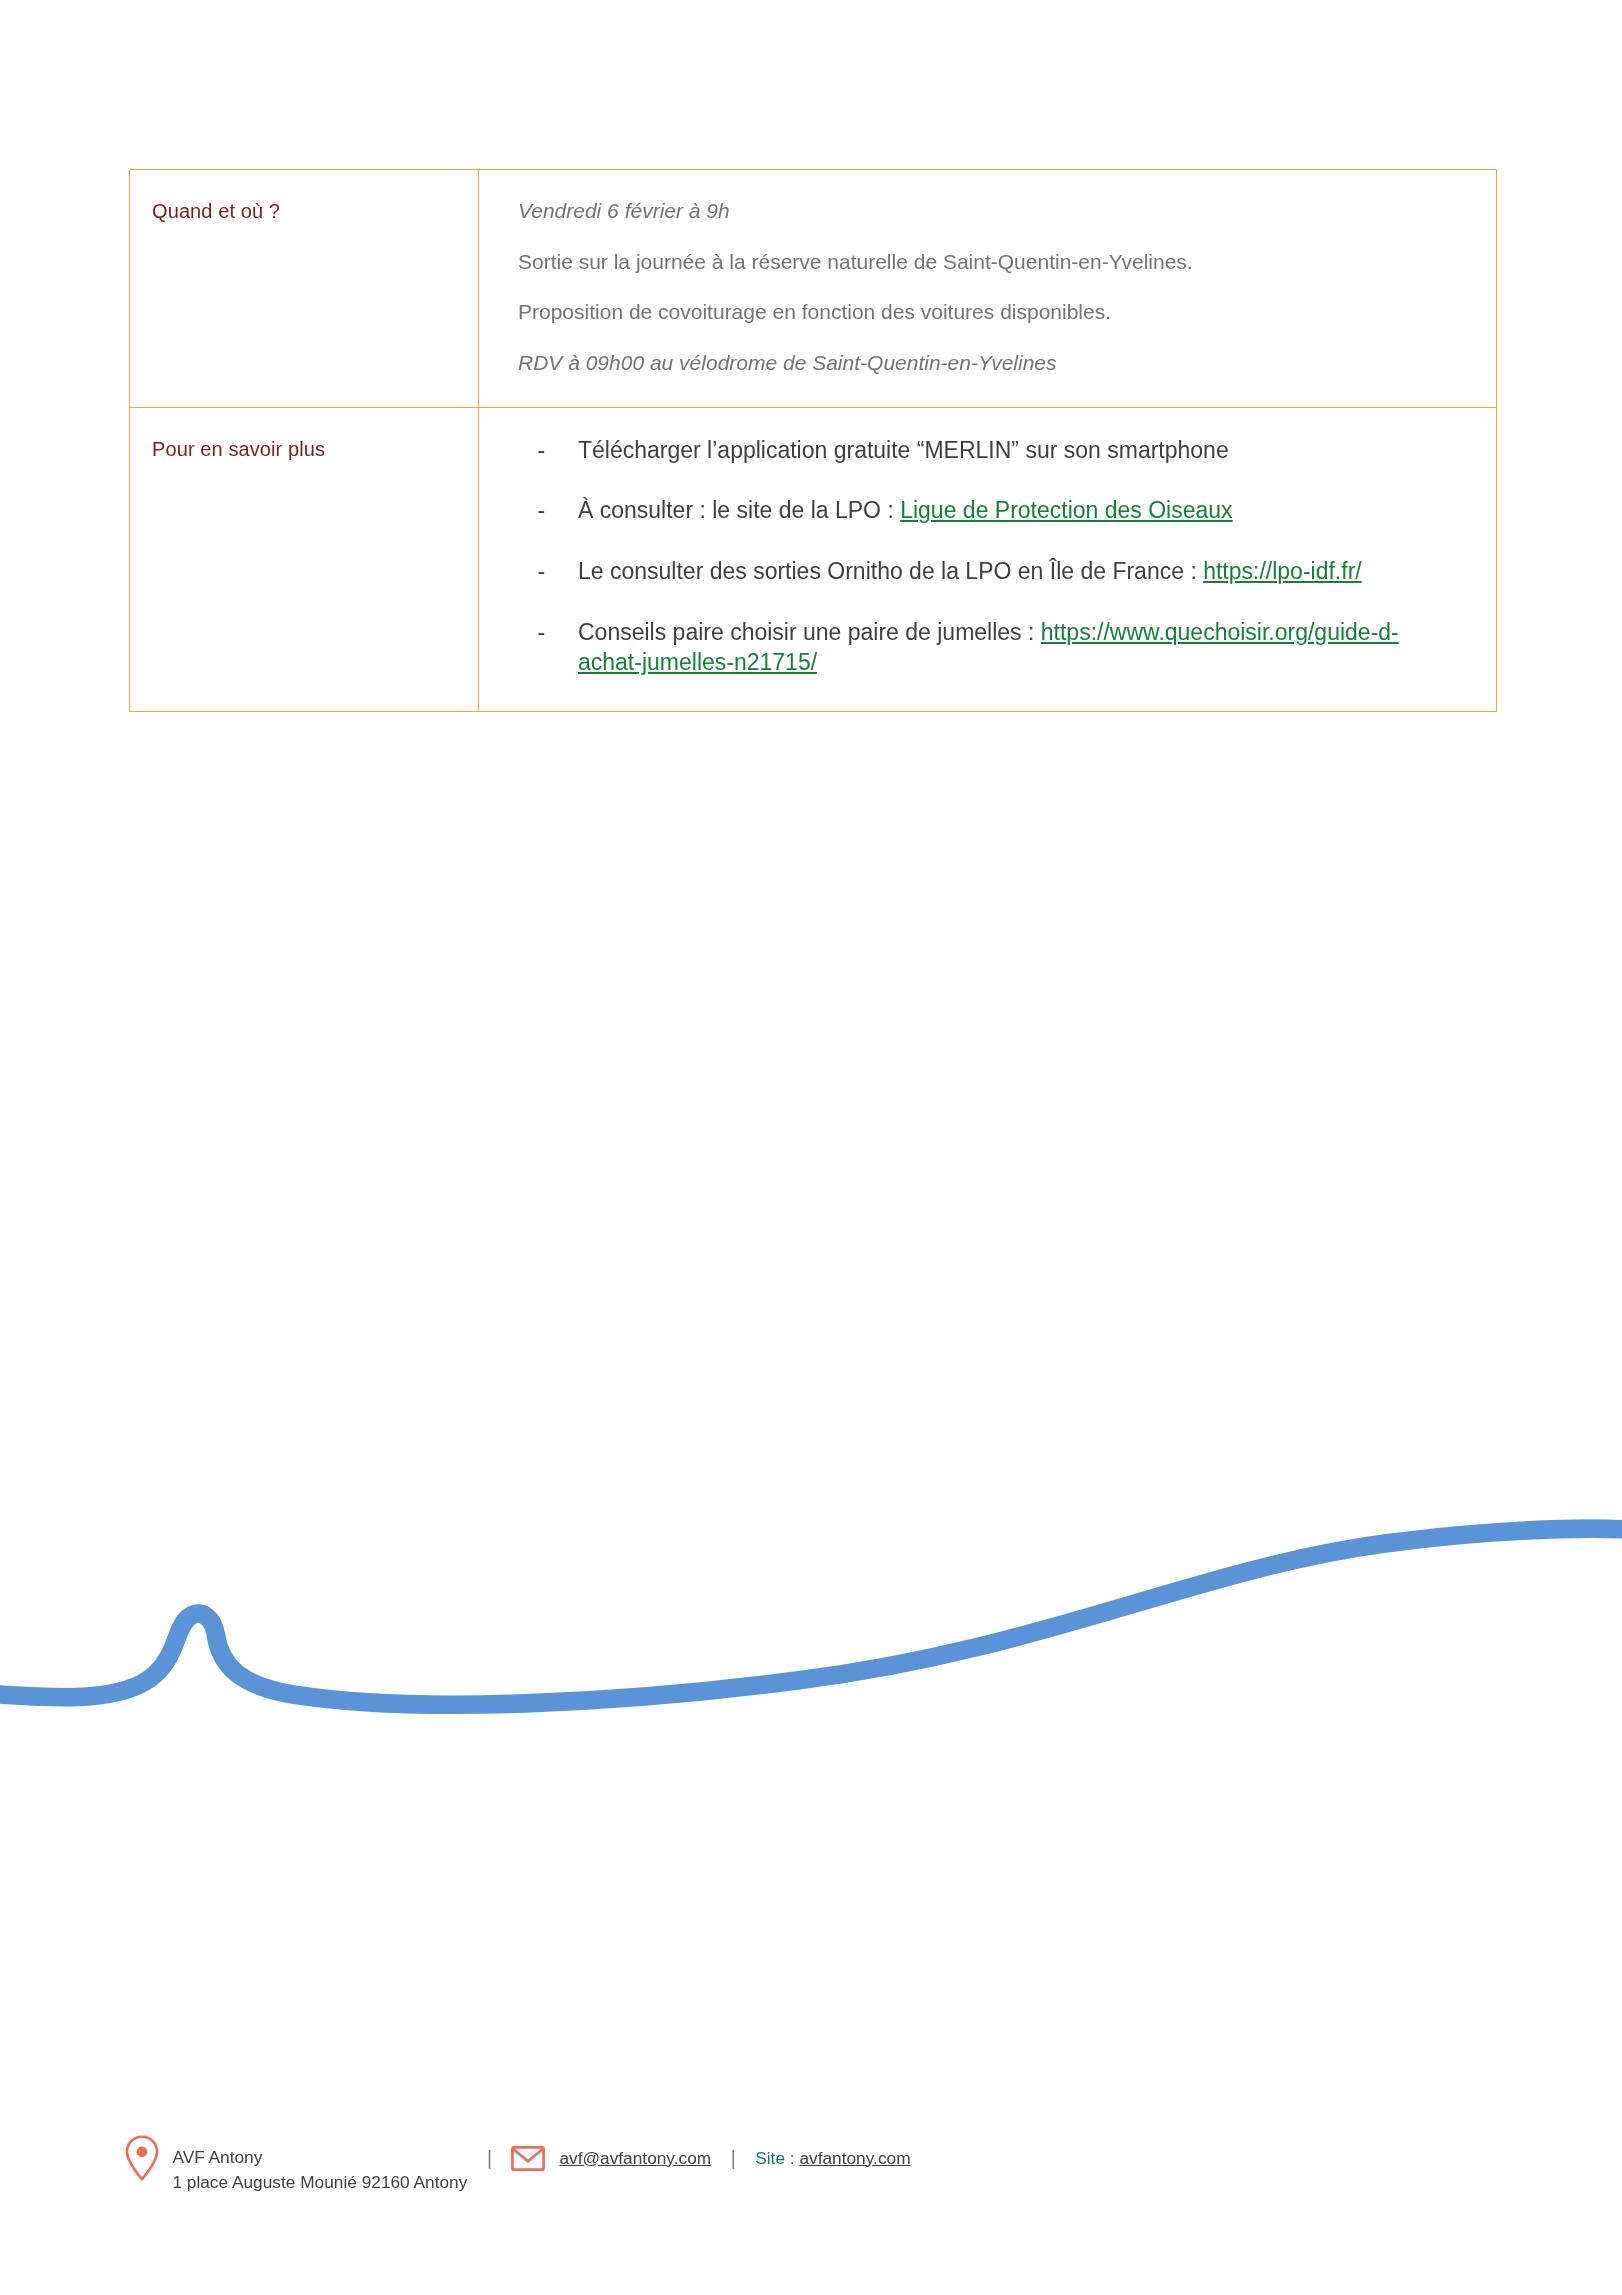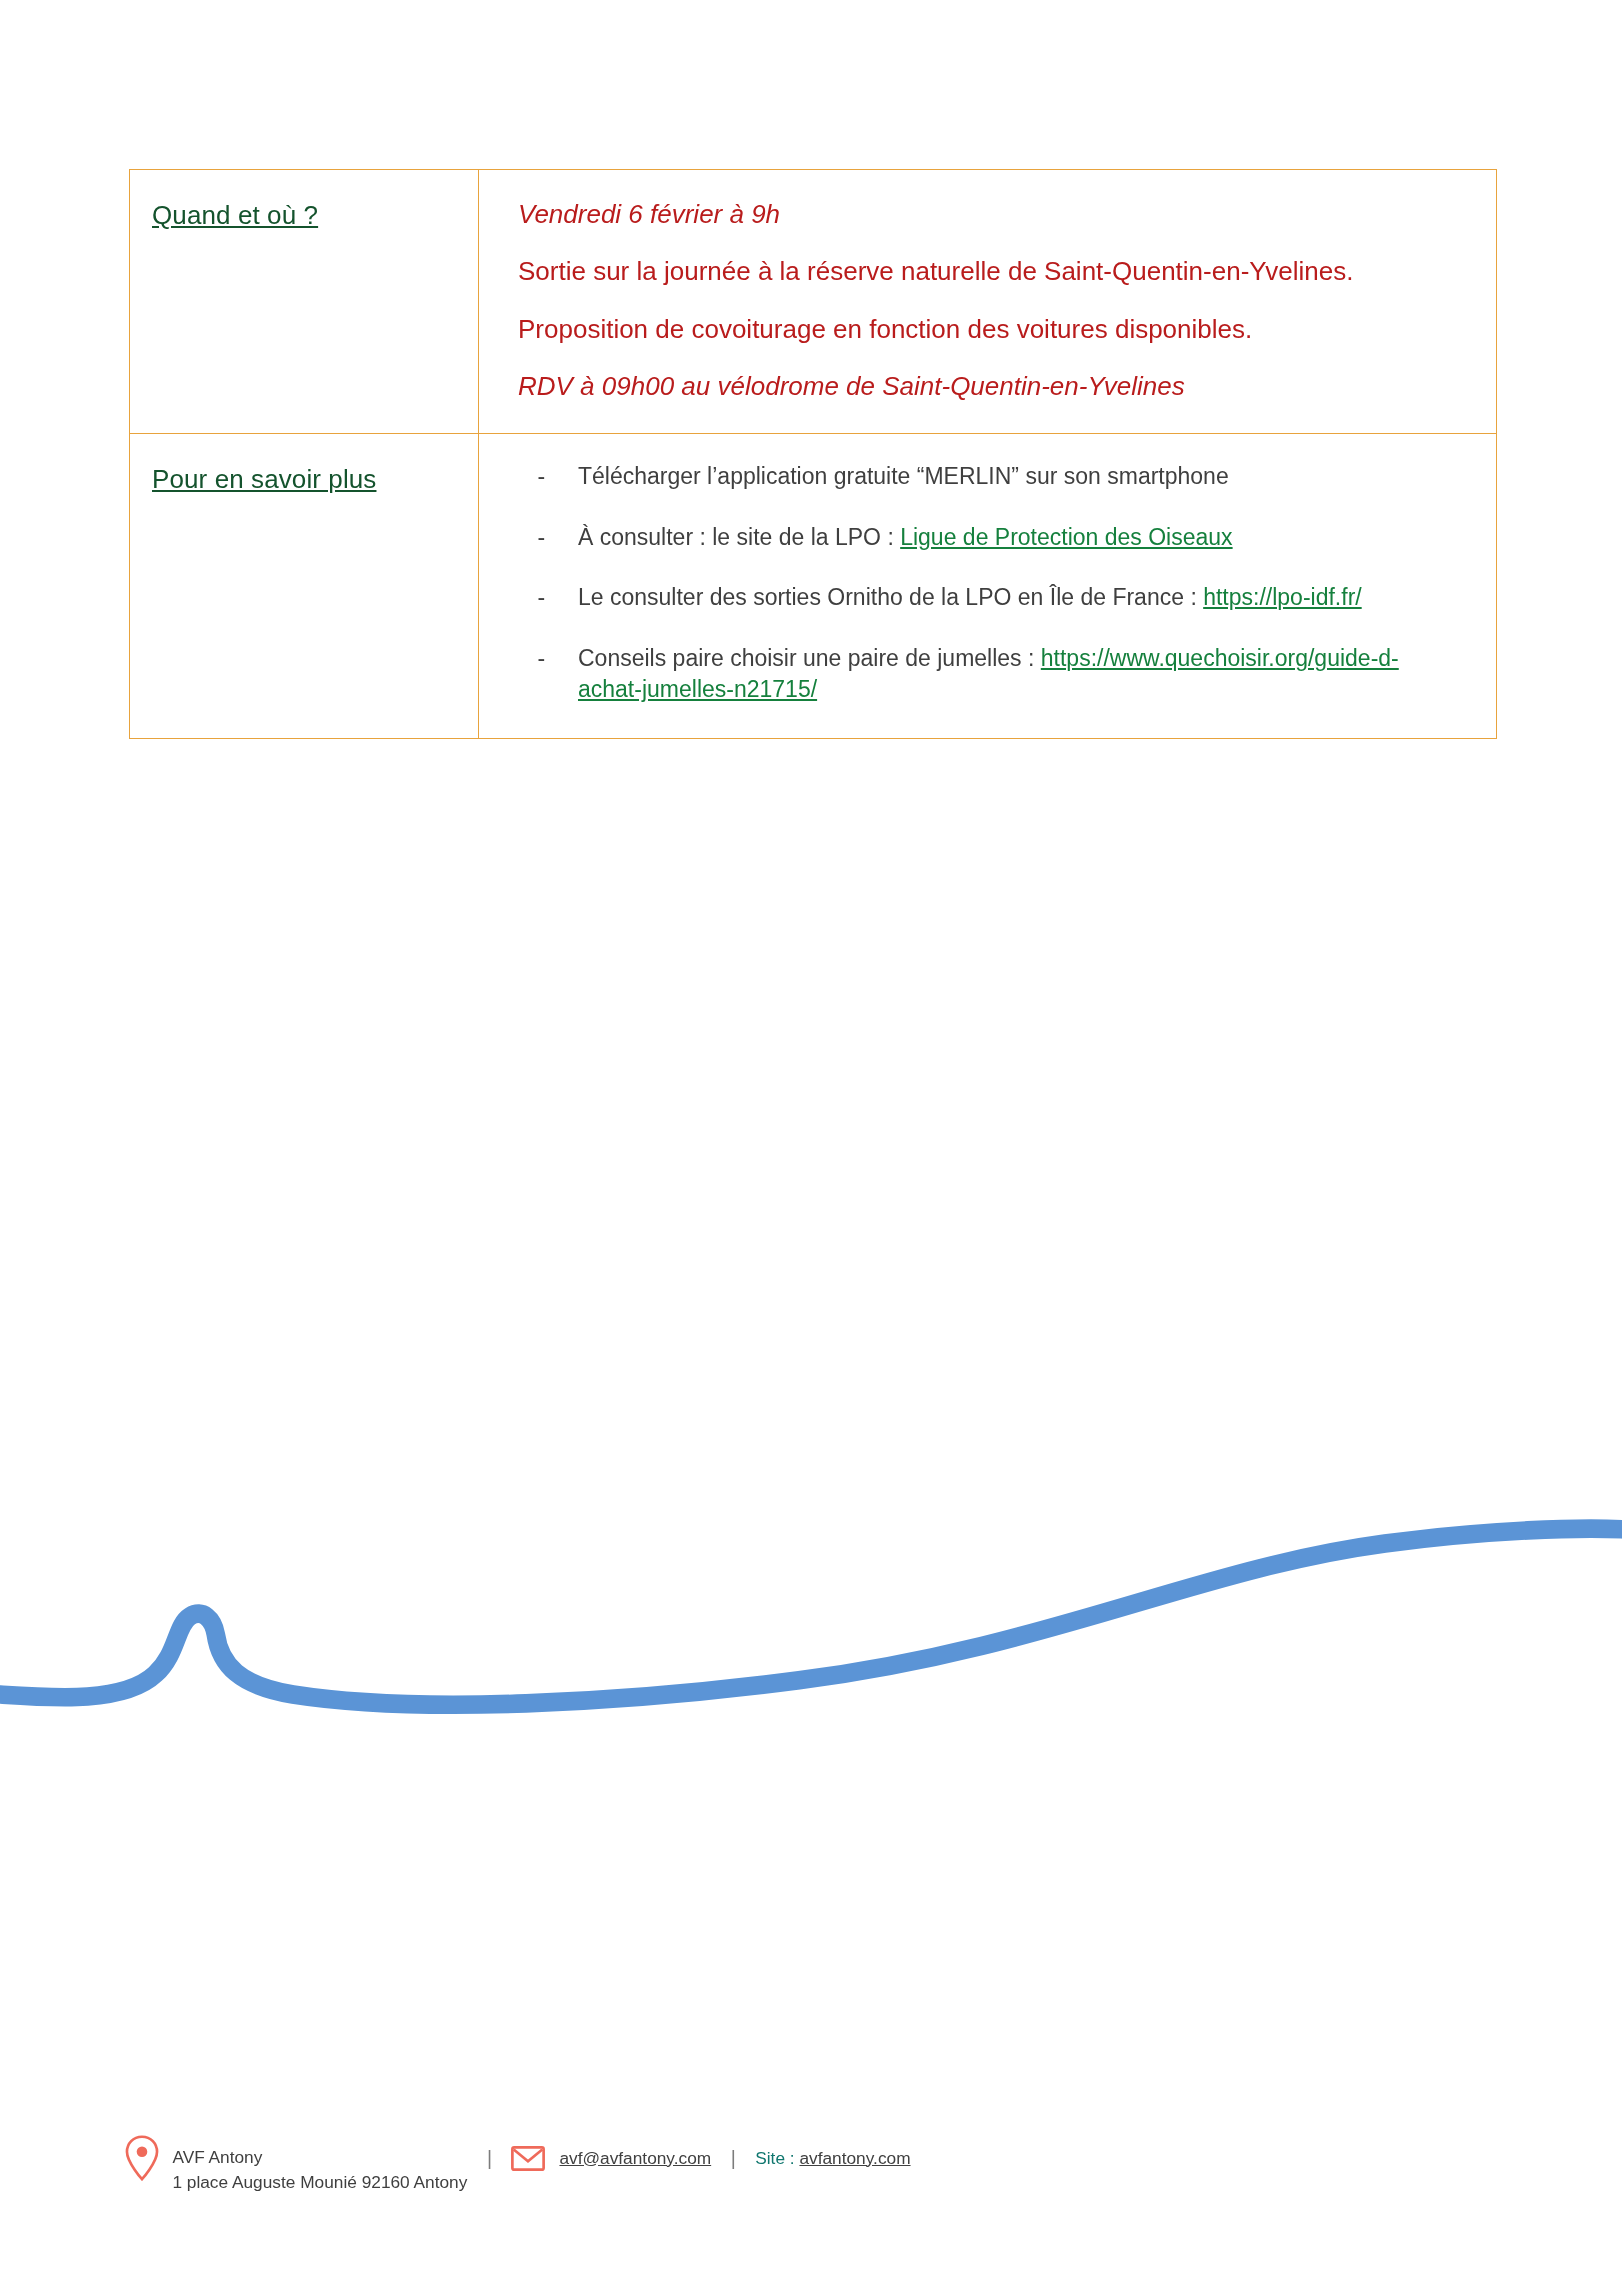--- a/index.html
+++ b/index.html
@@ -33,35 +33,34 @@
   .info-table td {
     border: 1.8px solid #e8a33d;
     vertical-align: top;
     padding: 0;
   }
   .col-label {
     width: 348px;
   }
   .label-cell {
     padding: 28px 0 18px 22px;
-    font-size: 26px;
-    color: #14532d;
+    font-size: 20px;
+    color: #7f1d1d;
     line-height: 1.35;
     letter-spacing: 0.1px;
-    text-decoration: underline;
   }
   .content-cell {
     padding: 27px 53px 30px 39px;
   }
 
   .row1 p {
     margin: 0 0 23px 0;
-    font-size: 26px;
+    font-size: 21px;
     line-height: 1.32;
-    color: #b91c1c;
+    color: #737373;
   }
   .row1 p:last-child { margin-bottom: 0; }
   .italic-head {
     font-style: italic;
     font-size: 23px;
     color: #3f3f3f;
   }
   .rdv {
     font-style: italic;
     color: #ef6a5a;

